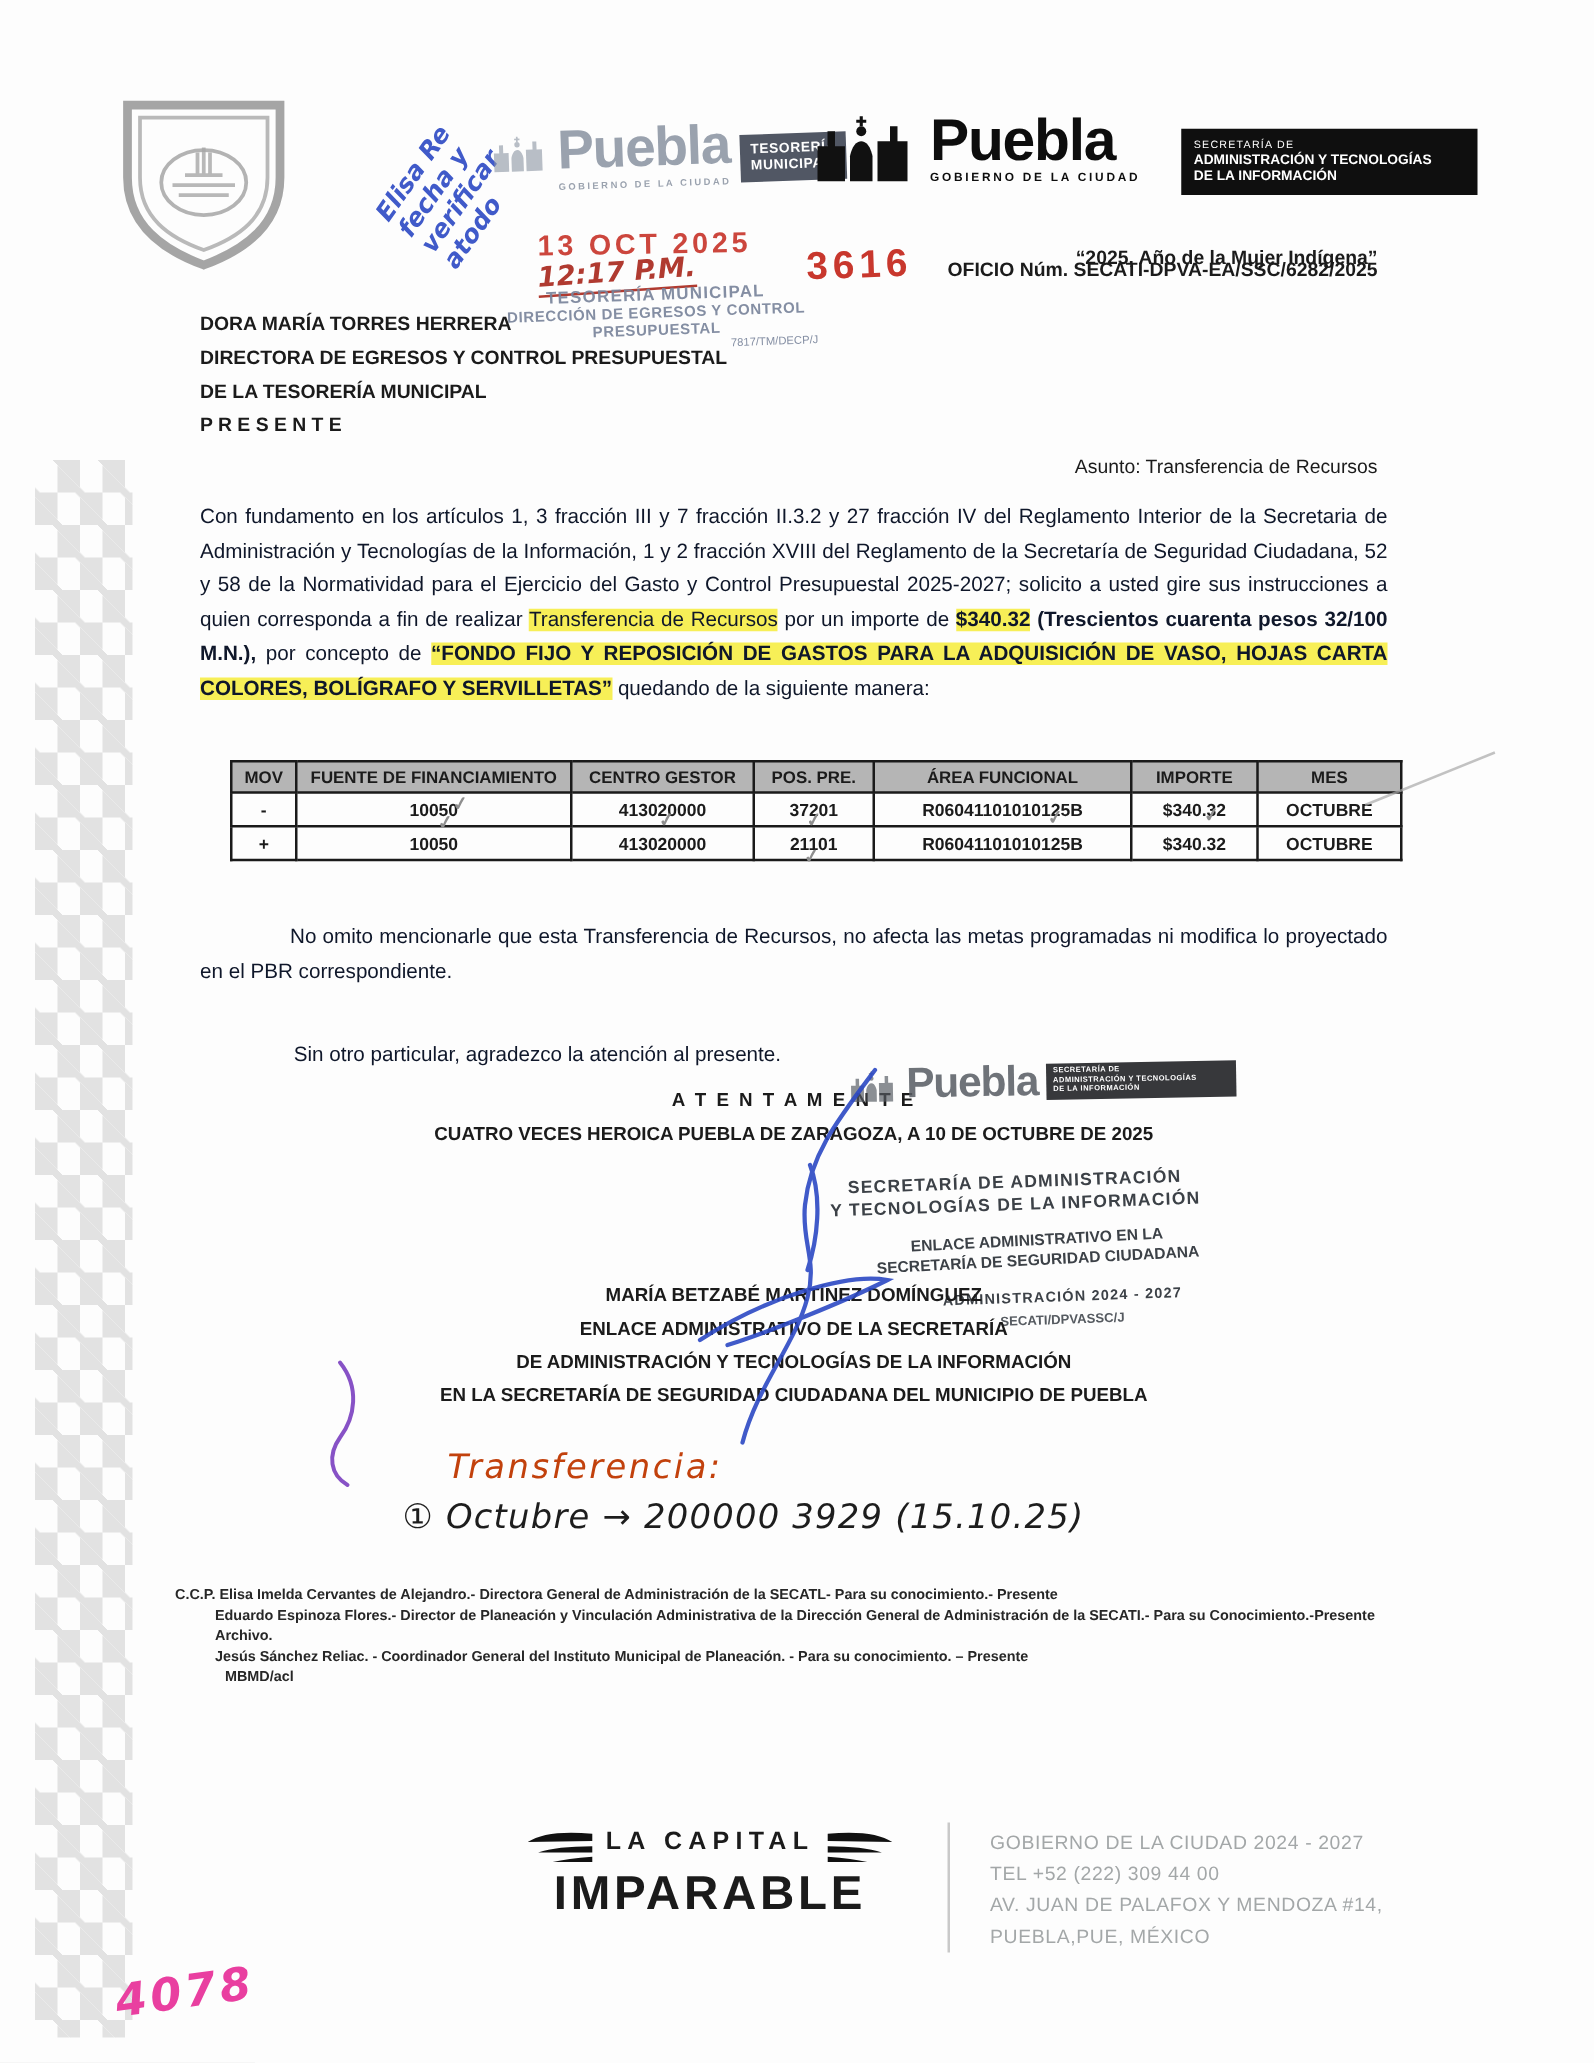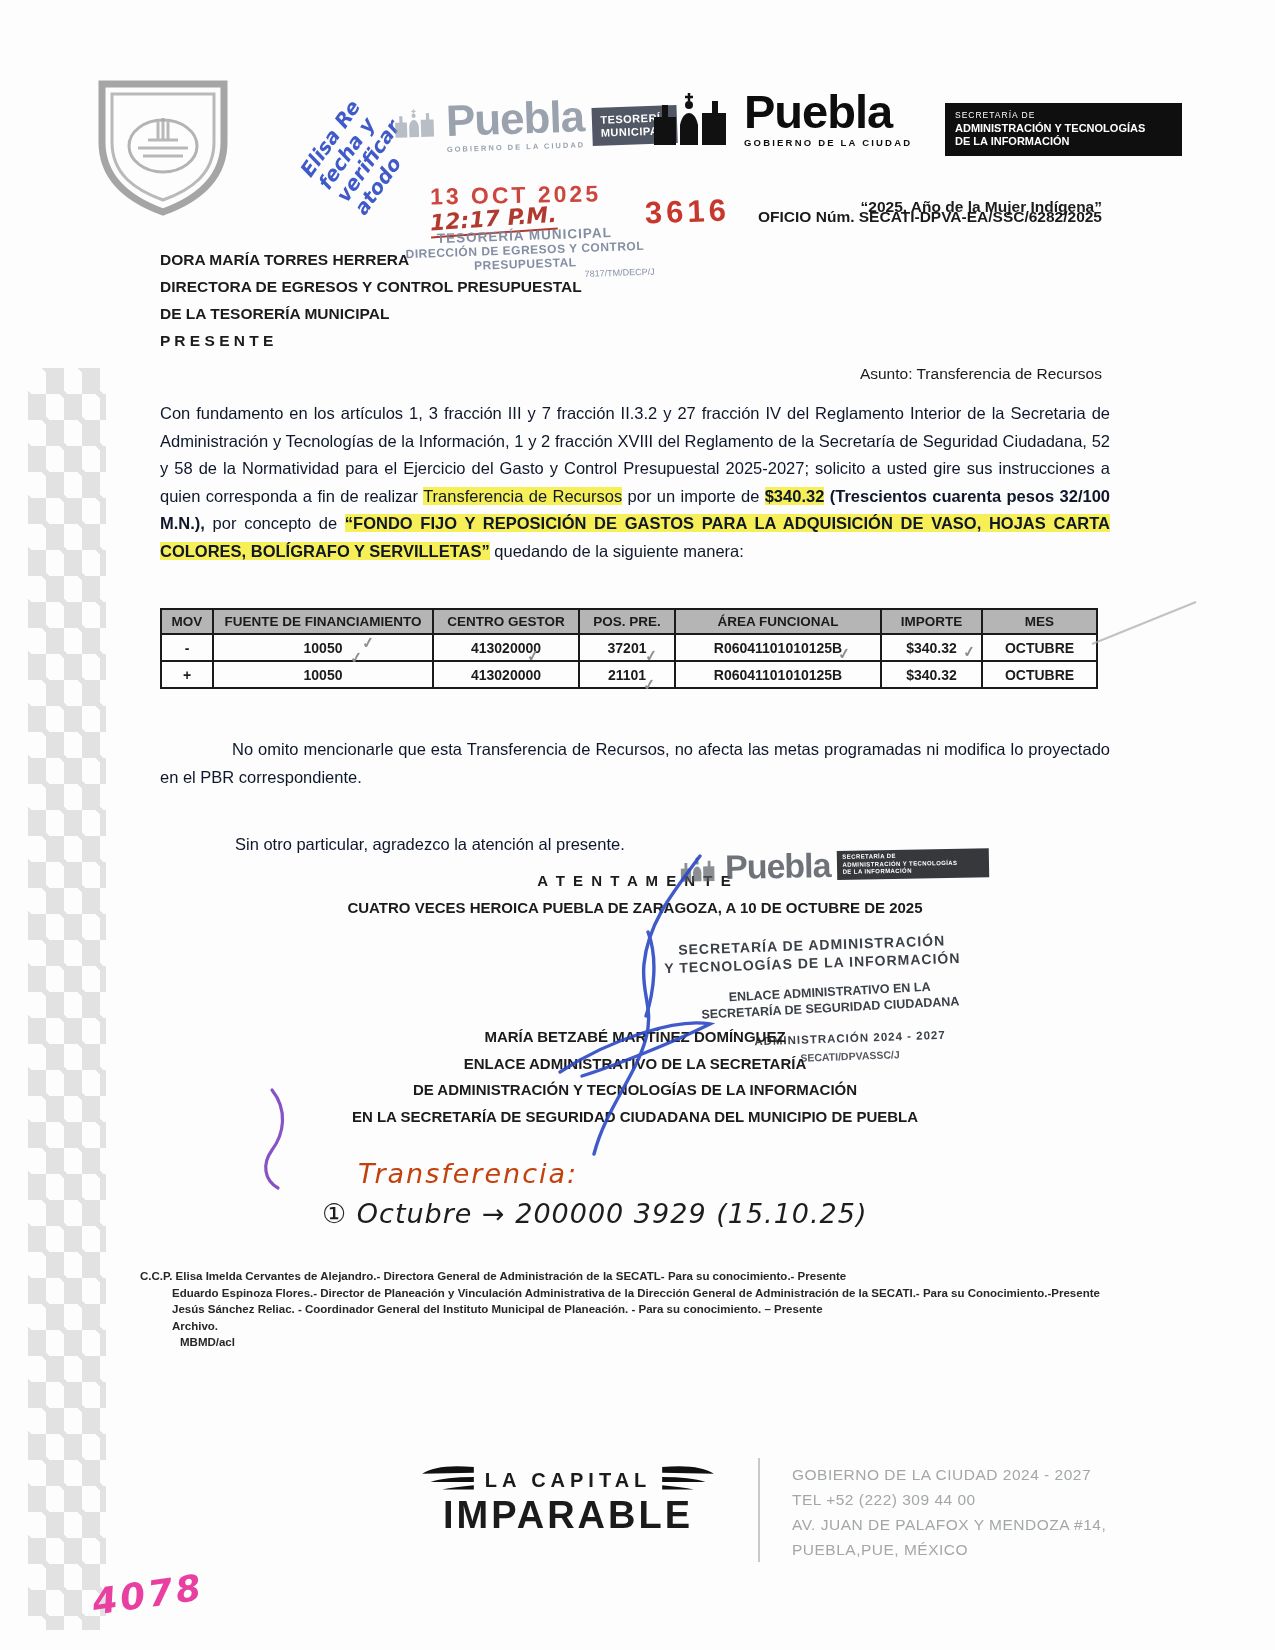--- a/index.html
+++ b/index.html
@@ -51,21 +51,21 @@
   .subject { left:600px; top:365px; width:502px; text-align:right; font-size:15.5px; font-weight:400; }
 
   .body-par { left:160px; top:400px; width:950px; font-size:16.5px; line-height:27.5px;
     text-align:justify; color:#0f172a; }
   .hl { background:#f7ef57; }
   .b { font-weight:700; }
   .body-par2 { top:736px; text-indent:72px; }
   .body-par3 { top:831px; text-indent:75px; }
 
   
-  table.transfer-table { left:160px; top:608px; position:absolute; border-collapse:collapse;
+  table.transfer-table { left:184px; top:608px; position:absolute; border-collapse:collapse;
     table-layout:fixed; width:936px; font-size:14px;padding-left:44px; }
   .transfer-table th, .transfer-table td { border:2px solid #1a1a1a; text-align:center; vertical-align:middle; }
   .transfer-table th { background:#b5b5b5; font-size:13.5px; font-weight:700; line-height:15px; padding:4px 2px; }
   .transfer-table td { font-weight:600; height:27px; padding:1px 2px; }
   .check { color:#8e8e8e; font-size:15px; transform:rotate(-8deg); font-weight:700; }
   .pencil-line { left:1088px; top:622px; width:112px; border-top:2px solid #a8a8a8;
     transform:rotate(-22deg); opacity:.7; }
 
   
   .atentamente { left:160px; top:872px; width:950px; text-align:center; font-size:15px;
@@ -91,21 +91,21 @@
   .transfer-title { left:358px; top:1158px; font-size:27px; color:#c2410c; letter-spacing:2px; }
   .transfer-detail { left:322px; top:1198px; font-size:27px; color:#1d1d1d; letter-spacing:1px; }
 
   .ccp { left:140px; top:1268px; width:1040px; font-size:11.5px; font-weight:600;
     color:#272727; line-height:16.5px; }
   .ccp .indent { padding-left:32px; }
   .ccp .indent2 { padding-left:40px; }
 
   
   .capital-logo { left:396px; top:1462px; width:344px; text-align:center; }
-  .capital-top { display:flex; align-items:flex-end; justify-content:center; gap:8px; }
+  .capital-top { display:flex; align-items:flex-start; justify-content:center; gap:8px; }
   .capital-l1 { font-size:20px; font-weight:800; letter-spacing:5px; }
   .capital-l2 { font-size:38px; font-weight:800; letter-spacing:3px; margin-top:2px; }
   .footer-divider { left:758px; top:1458px; width:2px; height:104px; background:#c9c9c9; }
   .footer-address { left:792px; top:1462px; font-size:15.5px; color:#a3a7a8;
     line-height:25px; letter-spacing:.5px; }
   .pink-num { left:92px; top:1574px; font-size:36px; font-weight:700; color:#e93fa0;
     transform:rotate(-8deg); letter-spacing:3px; }
 </style>
 </head>
 <body>
@@ -291,22 +291,22 @@
     </g>
     <path d="M272 1090 c 16 20 12 44 0 60 c-10 14 -8 30 6 38" fill="none" stroke="#7a3fc0" stroke-width="3.2" stroke-linecap="round" opacity=".9"></path>
   </svg>
 
   <div class="abs transfer-title hand">Transferencia:</div>
   <div class="abs transfer-detail hand">① Octubre → 200000 3929   (15.10.25)</div>
 
   <div class="abs ccp">
     <div>C.C.P. Elisa Imelda Cervantes de Alejandro.- Directora General de Administración de la SECATL- Para su conocimiento.- Presente</div>
     <div class="indent" style="width:1010px">Eduardo Espinoza Flores.- Director de Planeación y Vinculación Administrativa de la Dirección General de Administración de la SECATI.- Para su Conocimiento.-Presente</div>
+    <div class="indent">Archivo.</div>
     <div class="indent">Jesús Sánchez Reliac. - Coordinador General del Instituto Municipal de Planeación. - Para su conocimiento. – Presente</div>
-    <div class="indent">Archivo.</div>
     <div class="indent2">MBMD/acl</div>
   </div>
 
   <div class="abs capital-logo">
     <div class="capital-top">
       <svg width="58" height="30" viewBox="0 0 66 36">
         <path d="M64 6 Q20 2 2 14 L64 13 Z M64 18 Q30 18 12 24 L64 24 Z M64 28 Q40 30 26 33 L64 33 Z" fill="#111"></path>
       </svg>
       <span class="capital-l1">LA CAPITAL</span>
       <svg width="58" height="30" viewBox="0 0 66 36" style="transform:scaleX(-1)">

